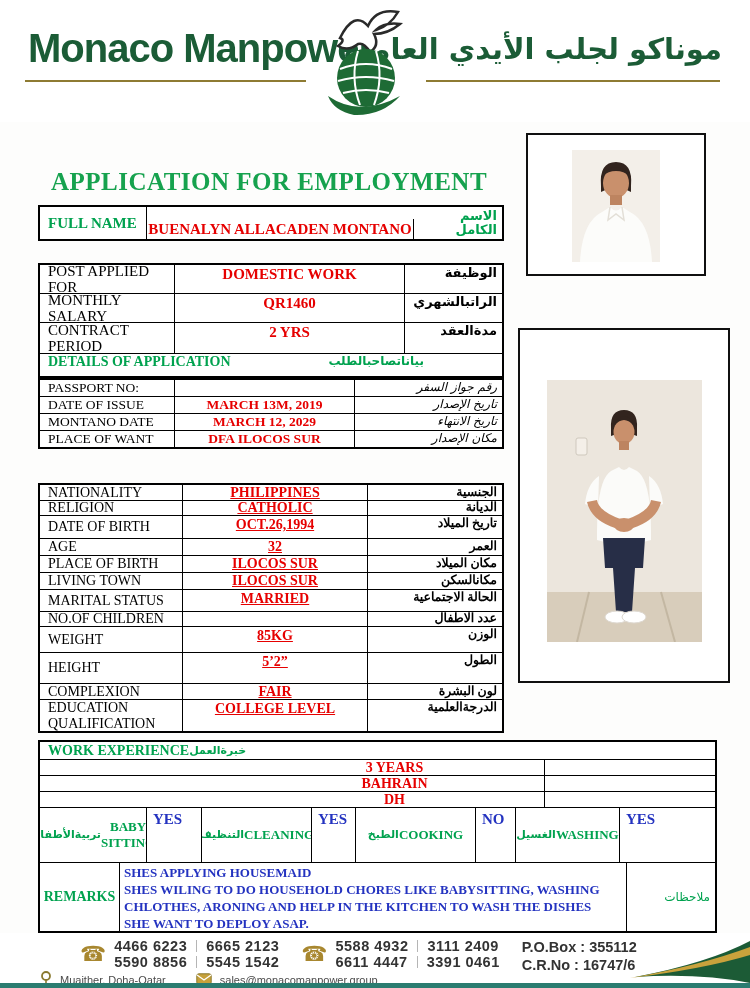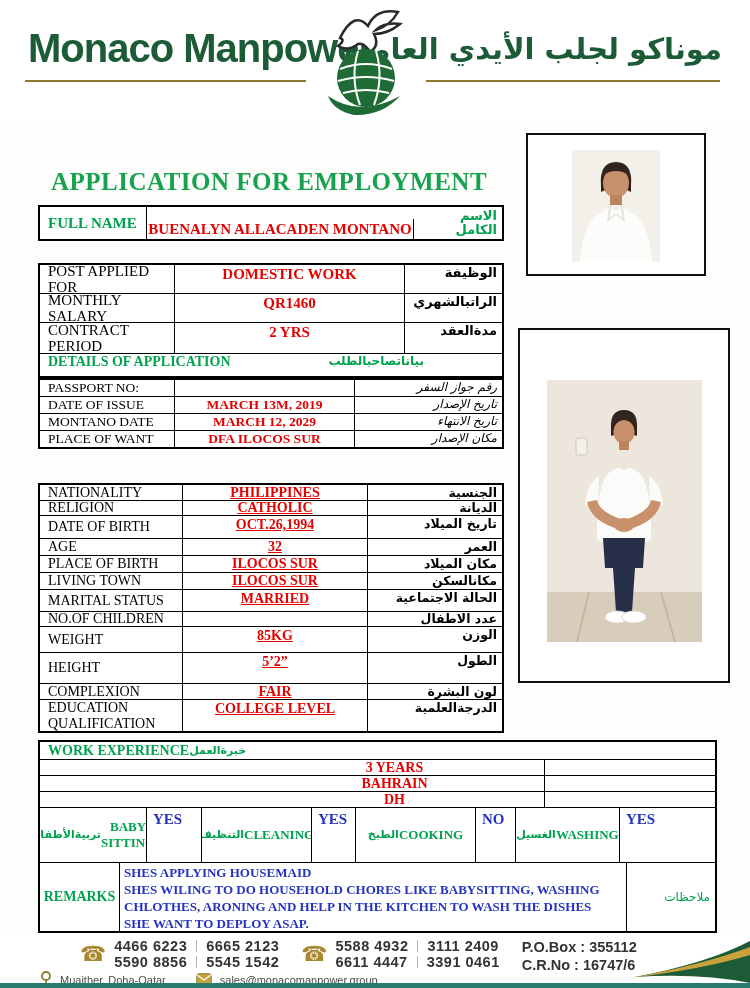--- a/index.html
+++ b/index.html
@@ -51,21 +51,21 @@
   .t2 .details .da{margin-left:auto;margin-right:78px;color:#00a24f;font-weight:bold;
     font-family:"DejaVu Sans",sans-serif;font-size:12px;direction:rtl;}
   
   .t3{left:38px;top:378px;width:466px;}
   .t3 .trow{height:16px;}
   .t3 .c1{width:135px;}.t3 .c2{width:180px;}.t3 .c3{width:147px;font-style:italic;}
   .t3 .lbl{font-size:13.5px;}
   .t3 .val{font-size:13.5px;}
   
   .t4{left:38px;top:483px;width:466px;}
-  .t4 .c1{width:143px;}.t4 .c2{width:185px;text-decoration:underline;}.t4 .c3{width:134px;}
+  .t4 .c1{width:143px;}.t4 .c2{width:185px;text-decoration:underline;}.t4 .c3{width:134px;font-family:Liberation Serif, serif;}
   .t4 .ar{font-weight:bold;font-size:12.5px;}
   .p1{height:15px;}.p2{height:14px;}.p3{height:22px;}.p4{height:16px;}
   .p5{height:16px;}.p6{height:16px;}.p7{height:21px;}.p8{height:14px;}
   .p9{height:25px;}.p10{height:30px;}.p11{height:15px;}.p12{height:31px;}
   
   .t5{left:38px;top:740px;width:679px;}
   .t5 .c1{width:205px;margin-top:28px;}.t5 .c2{width:300px;}.t5 .c3{width:170px;}
   .we-head{height:17px;align-items:center;}
   .we-head .wl{padding-left:8px;color:#00a24f;font-weight:bold;font-size:14px;}
   .we-head .wa{color:#00a24f;font-weight:bold;font-family:"DejaVu Sans",sans-serif;

